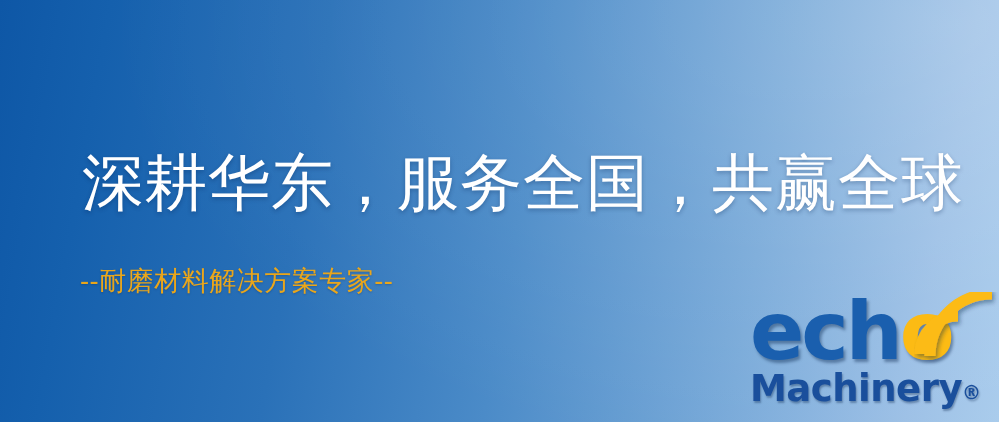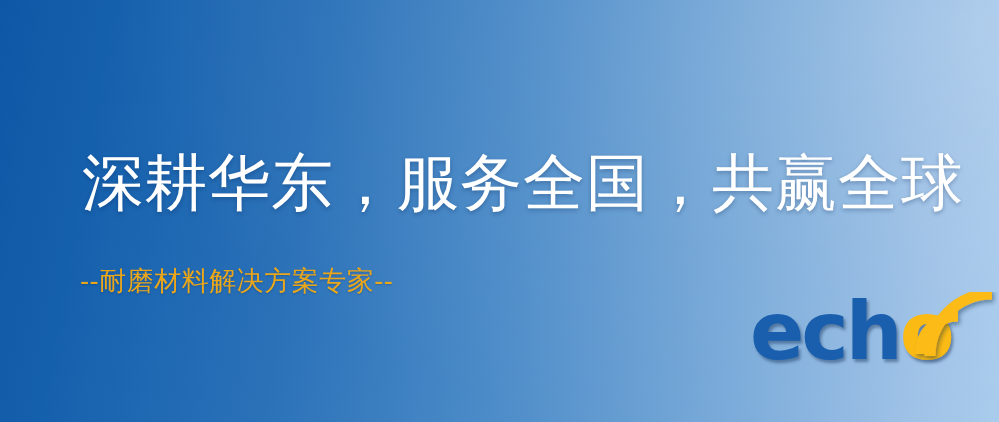--- a/index.html
+++ b/index.html
@@ -146,16 +146,17 @@
           </filter>
         </defs>
         <g filter="url(#wv-shadow)" fill="none" stroke="#fcbb14" stroke-linecap="butt">
           <path d="M 6 62 A 38 38 0 0 1 44 24" stroke-width="11"></path>
           <path d="M 28 66 A 62 62 0 0 1 90 4" stroke-width="11" transform="translate(-12,-2)"></path>
         </g>
       </svg>
 
     </div>
 
+    <div id="logo-machinery"><span>Machinery</span><span class="reg">®</span></div>
 
   </div>
 
 </div>
 
 </body></html>

